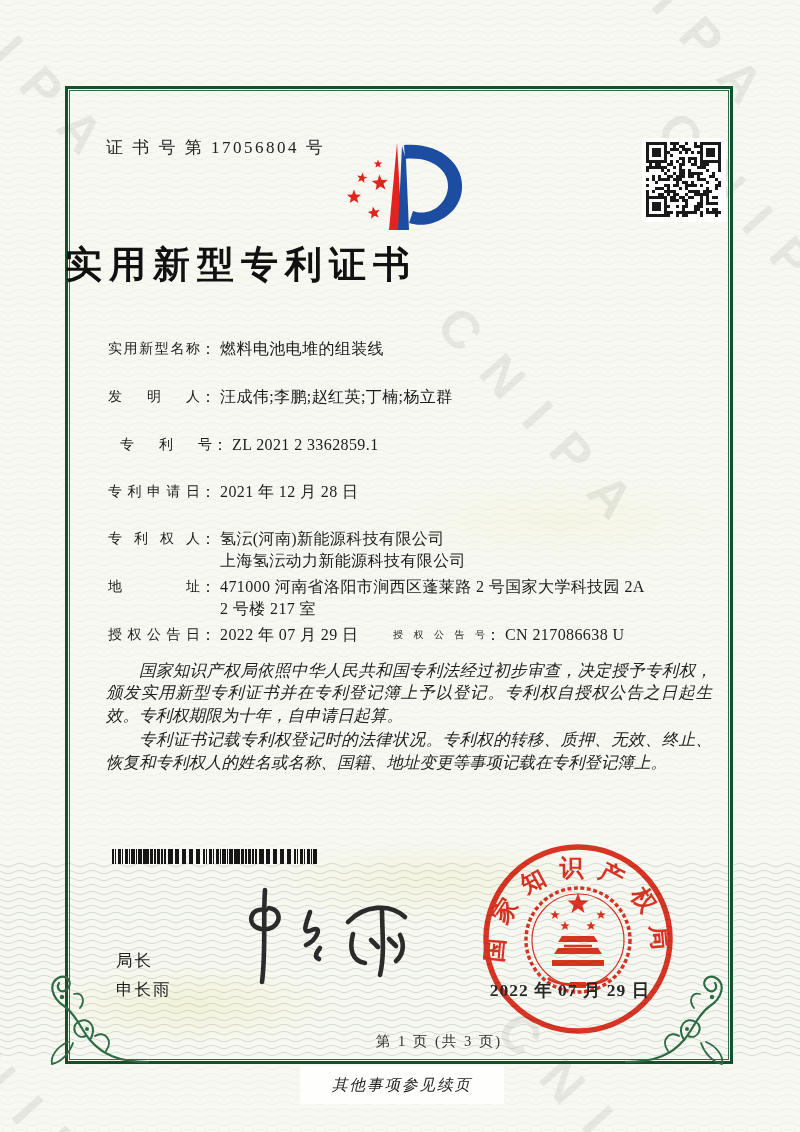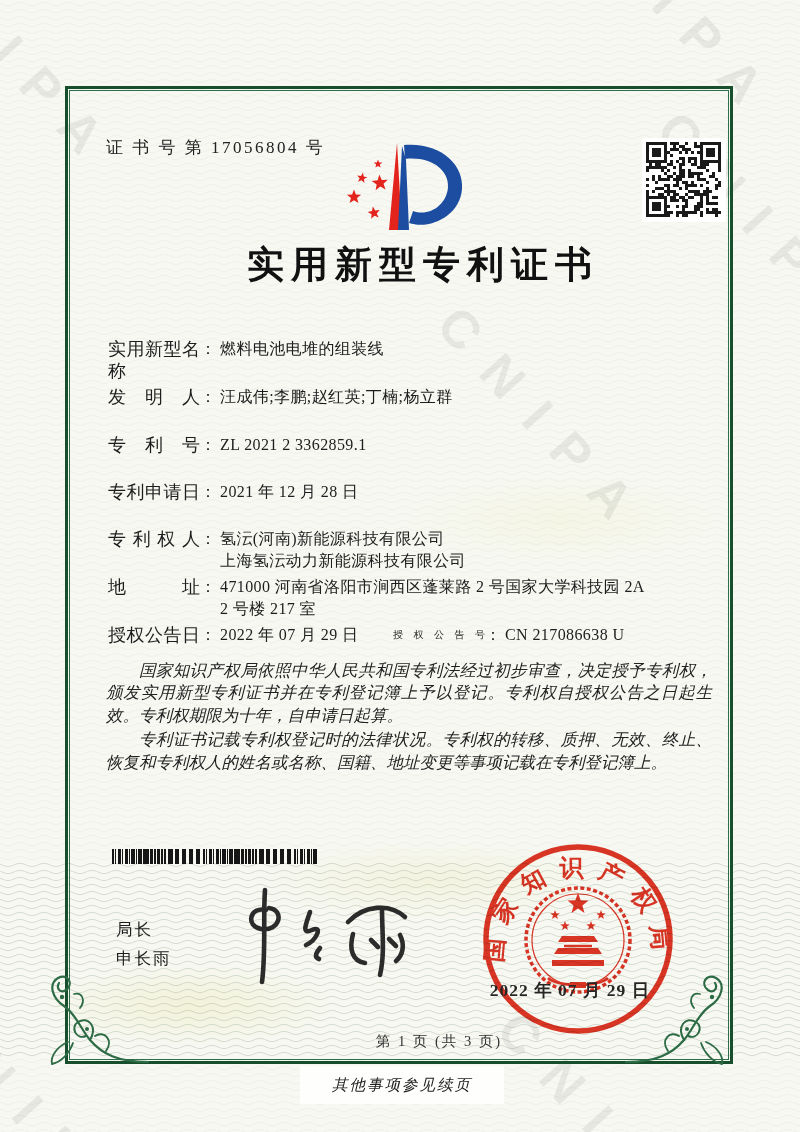--- a/index.html
+++ b/index.html
@@ -14,38 +14,38 @@
   .wm{position:absolute;font-family:"Liberation Sans","DejaVu Sans",sans-serif;font-weight:700;
       font-size:52px;letter-spacing:26px;color:rgba(108,114,102,.12);transform-origin:0 0;
       white-space:nowrap;pointer-events:none;}
   .frame{position:absolute;left:65px;top:86px;width:668px;height:978px;border:3px solid #174f2d;box-sizing:border-box;}
   .frame-inner{position:absolute;inset:1px;border:1px solid #2e6d49;}
   .ornament{position:absolute;width:110px;height:120px;}
   .cert-no{position:absolute;left:106px;top:136px;font-size:17px;letter-spacing:2.5px;color:#222;}
   .logo{position:absolute;left:335px;top:115px;}
   .qrbox{position:absolute;left:642px;top:138px;width:84px;height:84px;background:#fff;}
   .qrbox svg{position:absolute;left:4px;top:4px;}
-  .title{position:absolute;left:65px;top:240px;width:716px;text-align:center;font-size:37px;
+  .title{position:absolute;left:65px;top:240px;width:716px;font-size:37px;
          font-weight:700;letter-spacing:7px;color:#111;}
   .rows{position:absolute;left:108px;top:0;width:612px;color:#1d1d1d;}
   .row{position:absolute;left:0;width:612px;font-size:16px;line-height:22px;}
-  .row .lab{display:inline-block;width:92px;font-size:18px;text-align:justify;text-align-last:justify;vertical-align:top;}
+  .row .lab{display:inline-block;width:92px;font-size:14px;text-align:justify;text-align-last:justify;vertical-align:top;}
   .row .colon{display:inline-block;vertical-align:top;}
   .row .val{display:inline-block;vertical-align:top;letter-spacing:.4px;}
   .row .val div{line-height:22px;}
   .grant2{position:absolute;left:285px;top:0;}
   .grant2 .lab{display:inline-block;width:92px;font-size:10px;text-align:justify;text-align-last:justify;}
   .bodytext{position:absolute;left:106px;top:660px;width:606px;color:#222;font-style:italic;
             font-size:16.5px;line-height:22.4px;text-align:justify;}
   .bodytext p{margin:0 0 2px 0;text-indent:2em;}
   .barcode{position:absolute;left:112px;top:849px;width:205px;height:15px;
     background-image:
       repeating-linear-gradient(90deg,#161616 0 2px,transparent 2px 3px,#161616 3px 4px,transparent 4px 7px),
       repeating-linear-gradient(90deg,#161616 0 2px,transparent 2px 6px,#161616 6px 9px,transparent 9px 13px);}
-  .signer{position:absolute;left:116px;color:#1c1c1c;font-size:16.5px;letter-spacing:2px;}
+  .signer{position:absolute;left:116px;color:#1c1c1c;font-size:16.5px;letter-spacing:2px;margin-top:31px;}
   .sig{position:absolute;left:232px;top:882px;}
   .seal{position:absolute;left:478px;top:842px;mix-blend-mode:multiply;opacity:.95;}
   .page-num{position:absolute;left:65px;top:1032px;width:748px;text-align:center;font-size:14.5px;color:#333;letter-spacing:2px;}
   .cont-note{position:absolute;left:300px;top:1066px;width:204px;height:38px;background:#fefefc;
              display:flex;align-items:center;justify-content:center;font-style:italic;font-size:15.5px;
              letter-spacing:2px;color:#222;}
 </style>
 </head>
 <body>
 
@@ -583,21 +583,21 @@
 
   <div class="rows">
     <div class="row" style="top:338px;">
       <span class="lab">实用新型名称</span><span class="colon">：</span>
       <span class="val">燃料电池电堆的组装线</span>
     </div>
     <div class="row" style="top:386px;">
       <span class="lab">发明人</span><span class="colon">：</span>
       <span class="val">汪成伟;李鹏;赵红英;丁楠;杨立群</span>
     </div>
-    <div class="row" style="top:434px;">
+    <div class="row" style="top:434px;margin-left:12px;">
       <span class="lab">专利号</span><span class="colon">：</span>
       <span class="val">ZL 2021 2 3362859.1</span>
     </div>
     <div class="row" style="top:481px;">
       <span class="lab">专利申请日</span><span class="colon">：</span>
       <span class="val">2021 年 12 月 28 日</span>
     </div>
     <div class="row" style="top:528px;">
       <span class="lab">专利权人</span><span class="colon">：</span>
       <span class="val">

